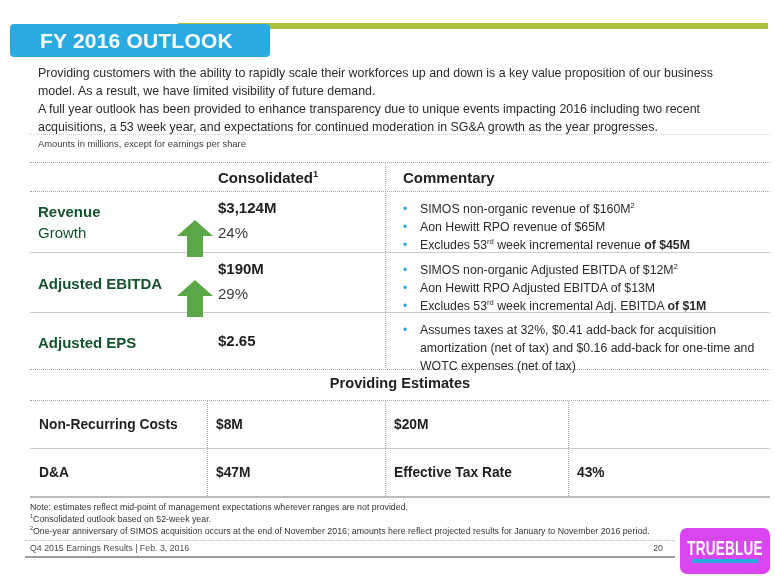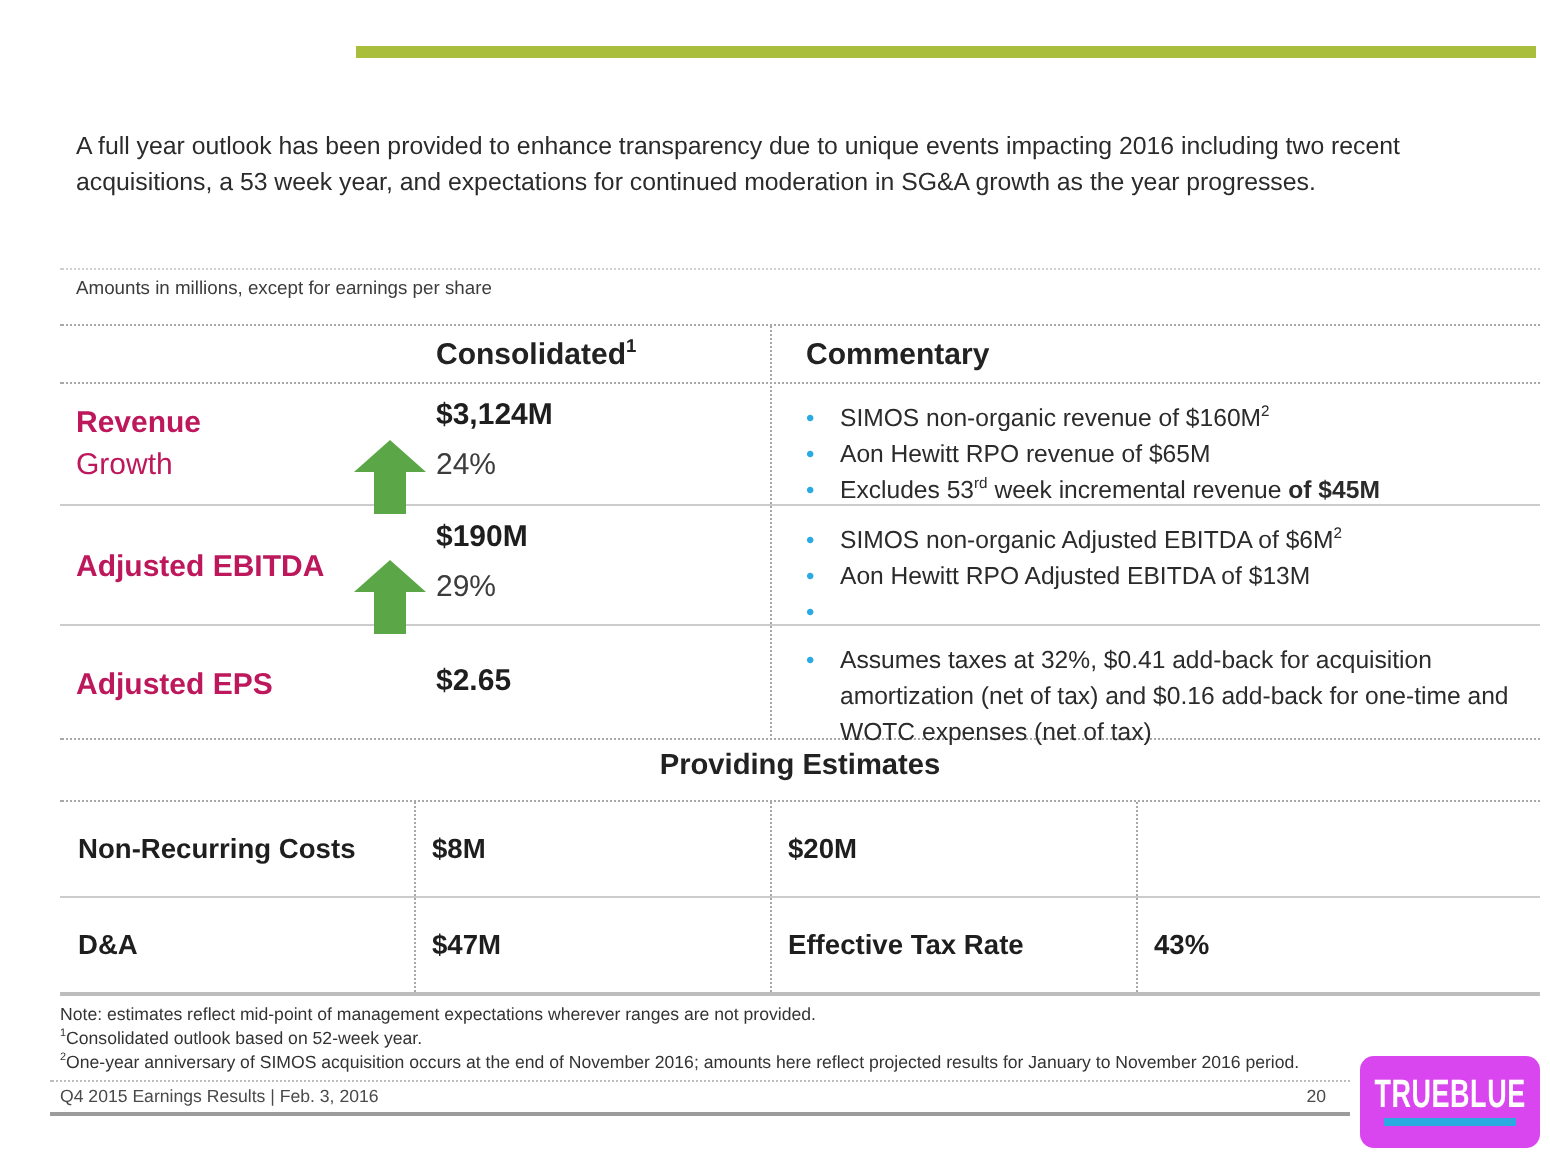--- a/index.html
+++ b/index.html
@@ -22,21 +22,21 @@
   
   .outlook{position:absolute;left:30px;top:162px;width:740px;}
   .ot-vline{position:absolute;left:355px;top:0;bottom:0;border-left:1px dotted #a8a8a8;}
   .ot-header{display:flex;height:30px;border-top:1px dotted #a8a8a8;border-bottom:1px dotted #a8a8a8;box-sizing:border-box;}
   .ot-h-left{width:355px;box-sizing:border-box;padding-left:188px;font-weight:bold;font-size:15px;line-height:29px;color:#222;}
   .ot-h-right{flex:1;box-sizing:border-box;padding-left:18px;font-weight:bold;font-size:15px;line-height:29px;color:#222;}
   .ot-row{display:flex;position:relative;box-sizing:border-box;}
   .ot-row.sep{border-bottom:1px solid #cccccc;}
   .ot-row.last{border-bottom:1px dotted #a8a8a8;}
   .ot-left{width:355px;position:relative;}
-  .ot-label{position:absolute;left:8px;font-size:15px;line-height:21px;color:#be185d;}
+  .ot-label{position:absolute;left:8px;font-size:15px;line-height:21px;color:#14532d;}
   .ot-label .l1{font-weight:bold;}
   .ot-arrow{position:absolute;left:147px;width:36px;height:37px;}
   .ot-vals{position:absolute;left:188px;}
   .ot-val{font-weight:bold;font-size:15px;color:#1e1e1e;}
   .ot-growth{font-size:15px;color:#3c3c3c;margin-top:8px;}
   .ot-right{flex:1;box-sizing:border-box;padding:8px 8px 0 18px;}
   ul.bullets{list-style:none;margin:0;padding:0;}
   ul.bullets li{display:flex;font-size:12.3px;line-height:18px;color:#2b2b2b;}
   .dot{color:#29ABE2;width:17px;flex:0 0 17px;font-size:12px;line-height:18px;}
   .b{font-weight:bold;}
@@ -67,22 +67,26 @@
         display:flex;flex-direction:column;align-items:center;justify-content:center;}
   .logo .lt{color:#fff;font-weight:bold;font-size:15px;letter-spacing:0.3px;transform:scale(0.9,1.32);white-space:nowrap;}
   .logo .bar{width:66px;height:4px;background:#29ABE2;margin-top:3px;}
 </style>
 </head>
 <body>
 
 <div class="slide">
 
   <div class="green-line"></div>
+  <div class="banner">
+    <span class="t">FY 2016 OUTLOOK</span>
+  </div>
 
   <div class="intro">
+    <p>Providing customers with the ability to rapidly scale their workforces up and down is a key value proposition of our business model. As a result, we have limited visibility of future demand.</p>
     <p>A full year outlook has been provided to enhance transparency due to unique events impacting 2016 including two recent acquisitions, a 53 week year, and expectations for continued moderation in SG&amp;A growth as the year progresses.</p>
   </div>
 
   <div class="rule-above-units"></div>
   <div class="units">Amounts in millions, except for earnings per share</div>
 
   <div class="outlook">
     <div class="ot-vline"></div>
 
     <div class="ot-header">
@@ -132,28 +136,29 @@
         </svg>
         <div class="ot-vals" style="top:7px;">
           <div class="ot-val">$190M</div>
           <div class="ot-growth">29%</div>
         </div>
       </div>
       <div class="ot-right">
         <ul class="bullets">
           <li>
               <span class="dot">•</span>
-              <span><span>SIMOS non-organic Adjusted EBITDA of $6M</span><sup>2</sup></span>
+              <span><span>SIMOS non-organic Adjusted EBITDA of $12M</span><sup>2</sup></span>
             </li>
           <li>
               <span class="dot">•</span>
               <span><span>Aon Hewitt RPO Adjusted EBITDA of $13M</span></span>
             </li>
           <li>
               <span class="dot">•</span>
+              <span><span>Excludes 53</span><sup>rd</sup><span> week incremental Adj. EBITDA </span><span class="b">of $1M</span></span>
             </li>
         </ul>
       </div>
     </div>
 
     <div class="ot-row last" style="height:57px;">
       <div class="ot-left">
         <div class="ot-label" style="top:19px;">
           <div class="l1">Adjusted EPS</div>
         </div>

